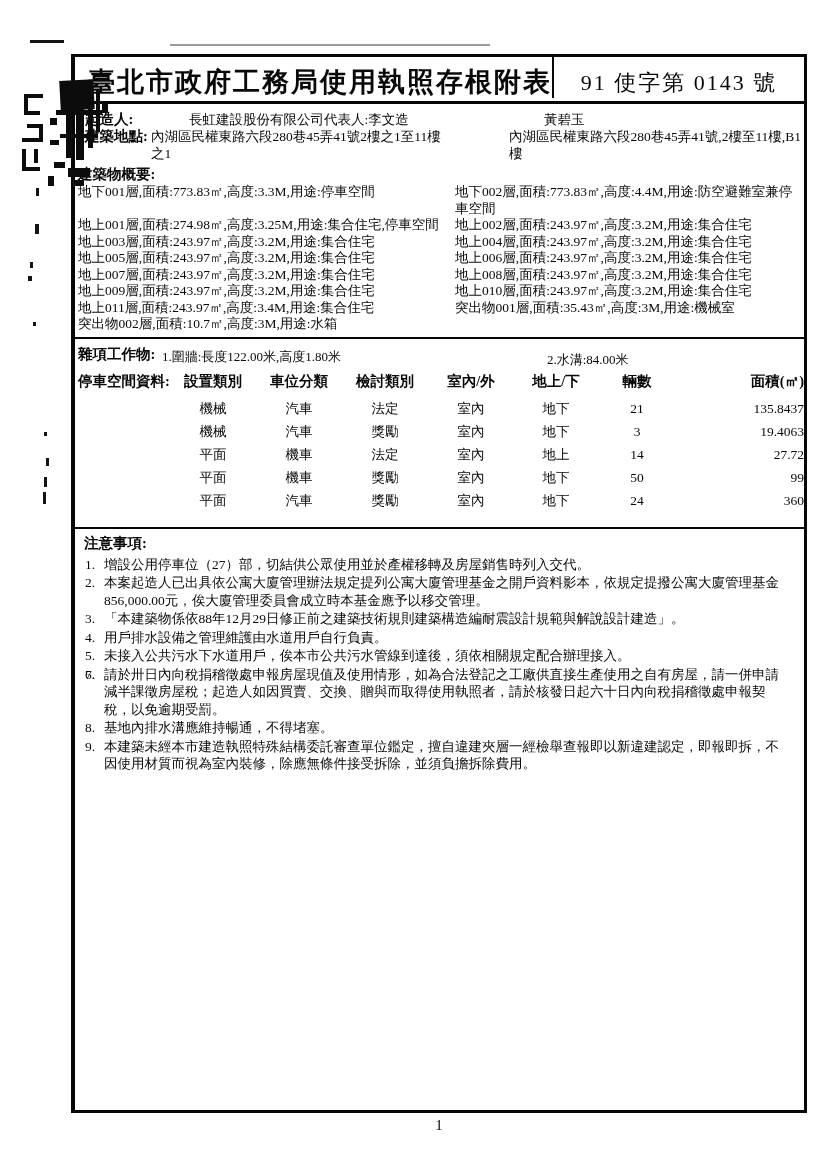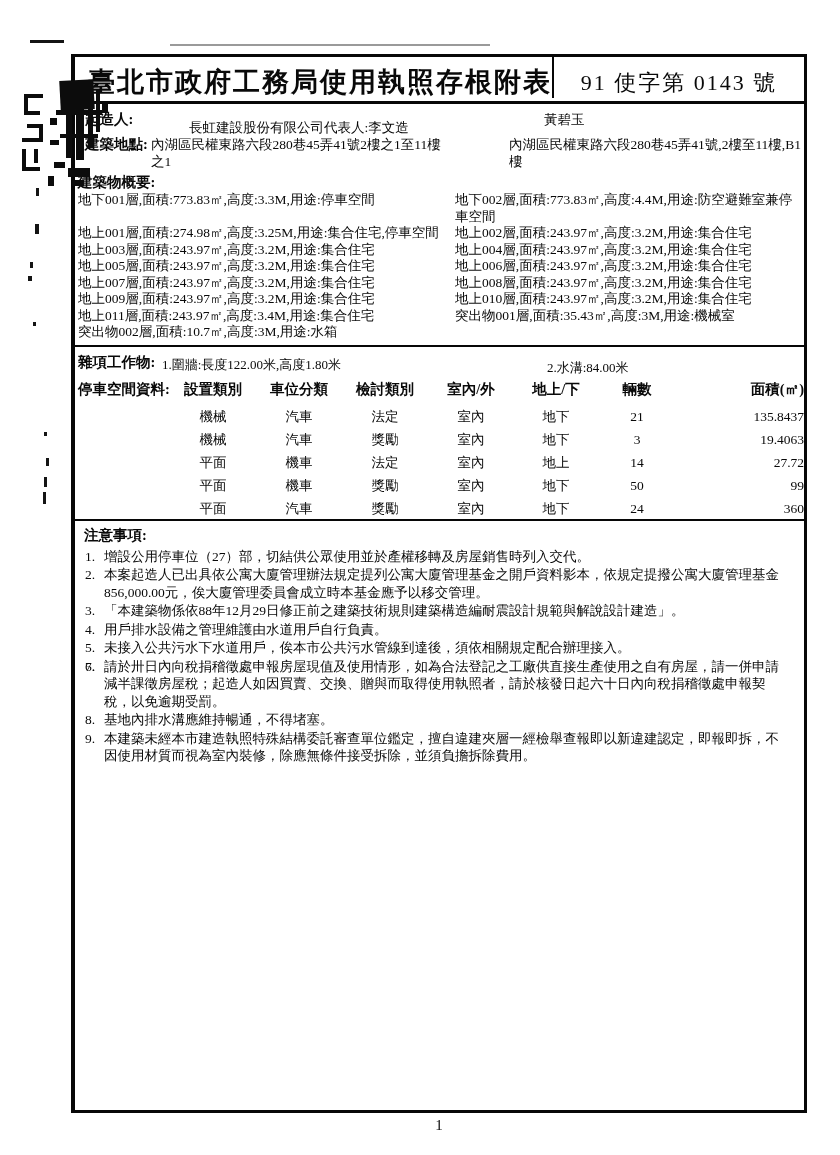--- a/index.html
+++ b/index.html
@@ -13,37 +13,37 @@
   .form-header { display:flex; align-items:flex-start; border-bottom:3px solid #070707; height:47px; }
   .form-title { flex:1; font-weight:bold; font-size:27px; letter-spacing:2px;
                 padding:7px 0 0 13px; white-space:nowrap; }
   .permit-box { width:273px; border-left:2px solid #070707; text-align:center;
                 font-size:22px; letter-spacing:2px; padding-top:11px; white-space:nowrap; }
 
   .fields { padding:7px 0 0 10px; font-size:13.5px; line-height:17px; }
   .frow { display:flex; align-items:flex-start; }
   .flabel { font-weight:bold; font-size:14.5px; white-space:nowrap; flex:none; }
   .owner-label { width:104px; }
-  .owner-value { width:355px; flex:none;margin-top:8px; }
+  .owner-value { width:355px; flex:none; }
   .site-label { width:66px; }
   .site-value { width:292px; flex:none; }
   .site-value2 { margin-left:66px; width:296px; flex:none; }
 
   .sec-label { font-weight:bold; font-size:14.5px; white-space:nowrap; }
 
   .summary { padding:3px 0 0 3px; }
   .srow { display:grid; grid-template-columns:377px 1fr; }
   .scell { font-size:13.5px; line-height:16.5px; min-height:16.5px; }
 
   .misc { border-top:2px solid #070707; margin-top:4px; position:relative;
           height:30px; padding:6px 0 0 3px; }
   .misc-item1 { position:absolute; left:76px; top:9px; font-size:13px;margin-left:11px; }
   .misc-item2 { position:absolute; left:472px; top:12px; font-size:13px; }
 
-  .parking { position:relative; padding:2px 0 0 3px; }
+  .parking { position:relative; padding:2px 0 16px 3px; }
   .pgrid { display:grid; grid-template-columns:92px 86px 86px 86px 86px 84px 78px 1fr; }
   .pcell { text-align:center; font-size:13.5px; line-height:21px; height:21px; }
   .pcell.hdr { font-weight:bold; font-size:14.5px; line-height:25px; height:27px; }
   .pcell.plabel { text-align:left; white-space:nowrap; }
   .pcell.area { text-align:right; padding-left:24px; }
   .prow-gap { height:2px; grid-column:1 / -1; }
 
   .notes { border-top:2px solid #070707; padding:5px 12px 0 9px; }
   .notes ol { list-style:none; margin:3px 0 0 1px; font-size:13.5px; line-height:17.5px; }
   .notes li { position:relative; padding-left:19px; margin-bottom:1px; }

